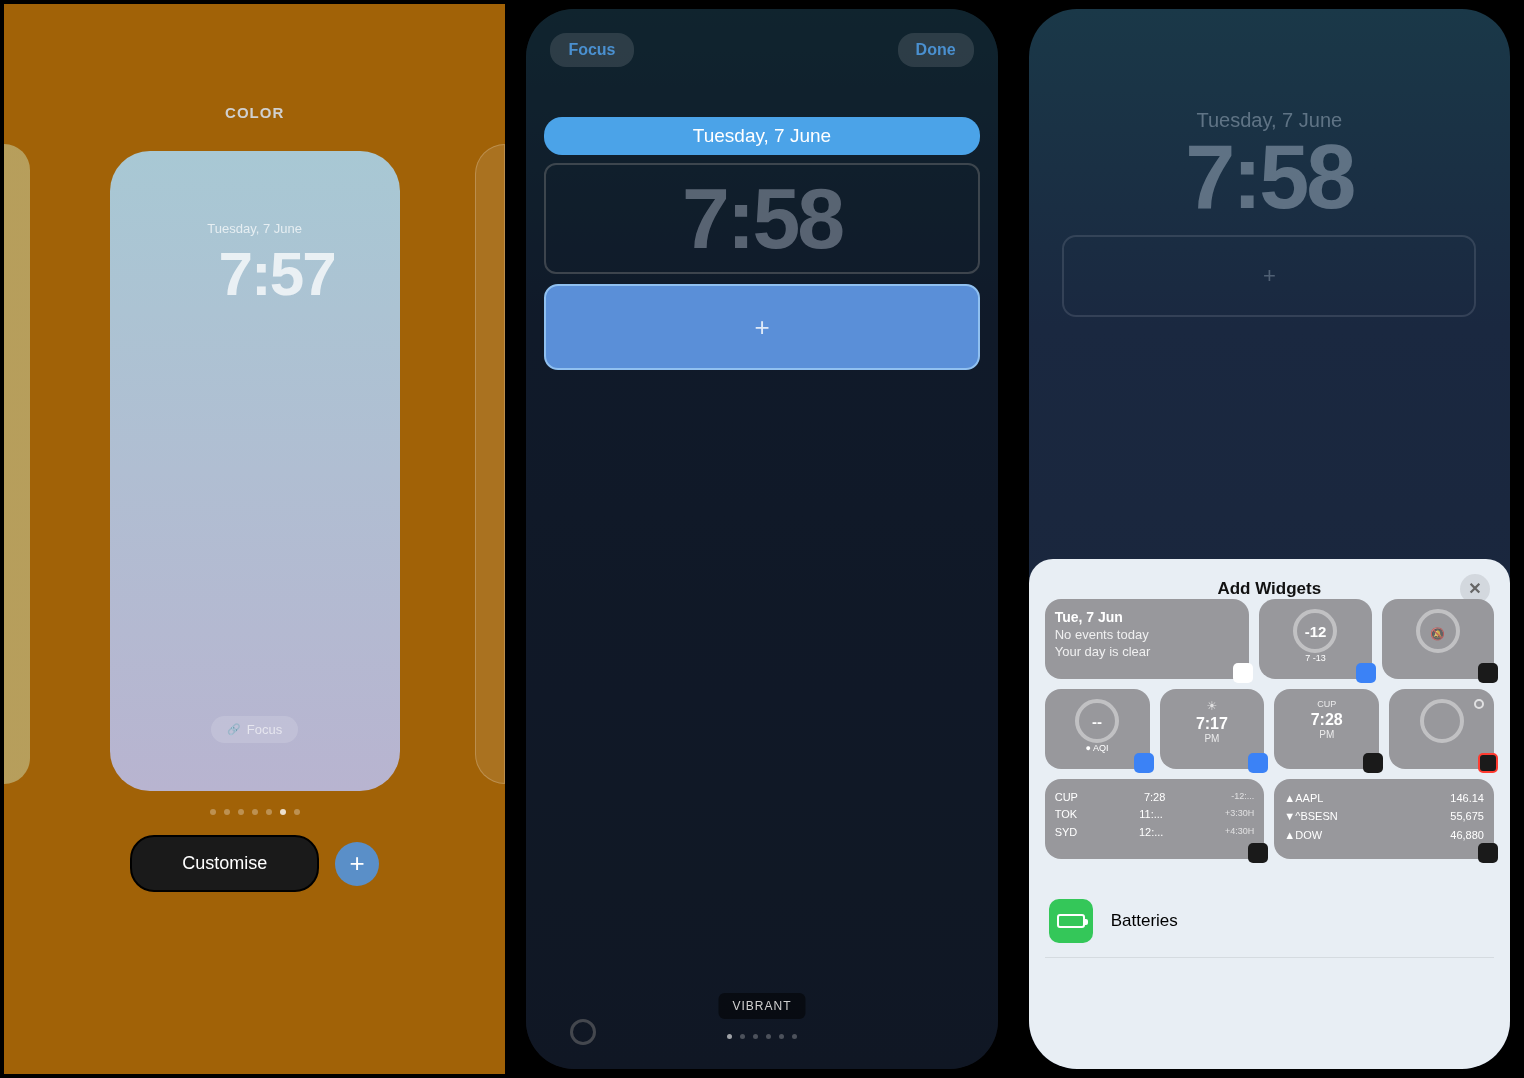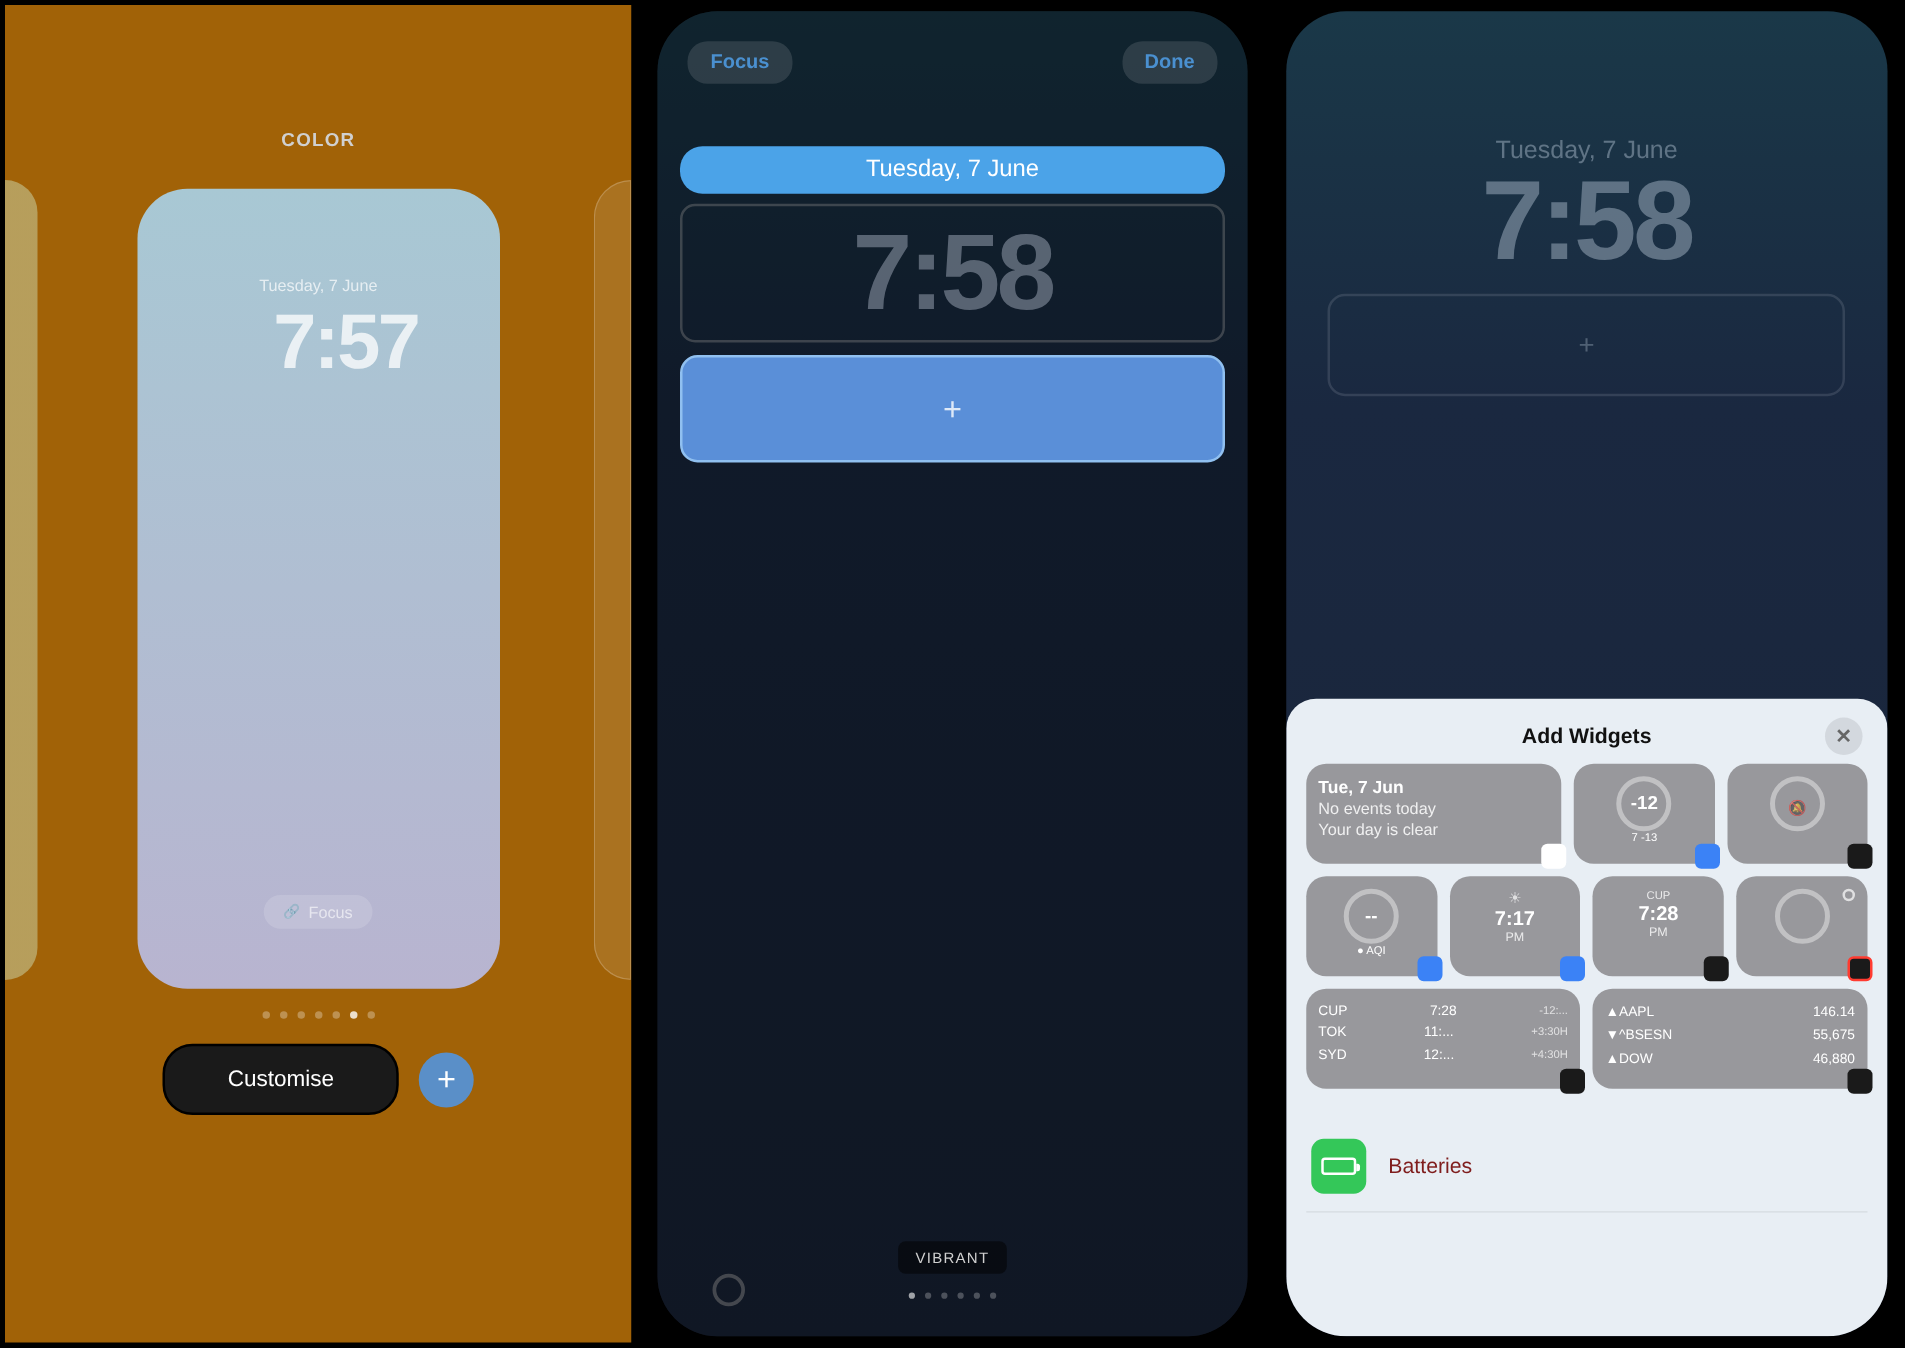--- a/index.html
+++ b/index.html
@@ -39,21 +39,21 @@
 .p2-circle { position: absolute; bottom: 24px; left: 44px; width: 26px; height: 26px; border: 3px solid rgba(120,120,120,0.5); border-radius: 50%; z-index: 2; }
 
 
 .p3 { background: #000; display: flex; align-items: center; justify-content: center; }
 .phone3 { width: 96%; height: 99%; border-radius: 48px; background: linear-gradient(180deg, #1a3848 0%, #1a2840 30%, #1a2438 100%); position: relative; display: flex; flex-direction: column; align-items: center; padding-top: 100px; overflow: hidden; }
 .p3-date { color: rgba(180,195,210,0.45); font-size: 20px; font-weight: 500; }
 .p3-time { color: rgba(180,195,210,0.45); font-size: 90px; font-weight: 700; letter-spacing: -3px; margin-top: -6px; }
 .p3-addzone { margin-top: 6px; width: 86%; border: 2px solid rgba(130,140,155,0.25); border-radius: 14px; height: 82px; display: flex; align-items: center; justify-content: center; }
 .p3-addzone .plus { color: rgba(180,195,210,0.35); font-size: 22px; font-weight: 200; }
 .sheet { position: absolute; bottom: 0; left: 0; right: 0; background: #e8eef4; border-radius: 24px 24px 0 0; padding: 20px 16px 0; height: 510px; }
-.sheet-header { display: flex; align-items: center; justify-content: center; position: relative; margin-bottom: 12px; }
+.sheet-header { display: flex; align-items: center; justify-content: center; position: relative; margin-bottom: 0; }
 .sheet-title { font-size: 17px; font-weight: 600; color: #111; }
 .sheet-close { position: absolute; right: 4px; width: 30px; height: 30px; border-radius: 50%; background: rgba(130,130,135,0.2); color: #666; display: flex; align-items: center; justify-content: center; font-size: 16px; font-weight: 700; }
 .widget-grid { display: flex; flex-direction: column; gap: 10px; }
 .wrow { display: flex; gap: 10px; }
 .widget { background: #98989c; border-radius: 16px; position: relative; color: #fff; padding: 10px; font-size: 12px; }
 .w-2x1 { flex: 2; height: 80px; }
 .w-1x1 { flex: 1; height: 80px; }
 .app-badge { position: absolute; bottom: -4px; right: -4px; width: 20px; height: 20px; border-radius: 5px; }
 .badge-cal { background: #fff; }
 .badge-weather { background: #3b82f6; }
@@ -74,21 +74,21 @@
 .stocks { font-size: 11px; line-height: 1.7; }
 .stocks-row { display: flex; justify-content: space-between; }
 .app-list { margin-top: 26px; }
 .app-item { display: flex; align-items: center; gap: 18px; padding: 14px 4px; border-bottom: 1px solid rgba(0,0,0,0.08); }
 .app-icon { width: 44px; height: 44px; border-radius: 10px; display: flex; align-items: center; justify-content: center; }
 .icon-battery { background: #34c759; }
 .icon-battery-inner { width: 28px; height: 14px; border: 2px solid #fff; border-radius: 3px; position: relative; }
 .icon-battery-inner::after { content: ''; position: absolute; right: -5px; top: 3px; width: 3px; height: 6px; background: #fff; border-radius: 0 2px 2px 0; }
 .icon-calendar { background: #fff; position: relative; display: flex; flex-direction: column; align-items: center; justify-content: center; font-size: 18px; border: 1px solid #ddd; }
 .icon-calendar-top { position: absolute; top: 4px; font-size: 7px; color: #ff3b30; letter-spacing: 2px; }
-.app-name { font-size: 17px; font-weight: 500; color: #7f1d1d; }
+.app-name { font-size: 17px; font-weight: 500; color: #000000; }
 .link-icon { font-size: 11px; }
 .bell { width: 14px; height: 14px; opacity: 0.6; margin: 14px auto 0; border-radius: 50%; }
 .sun-icon { font-size: 12px; text-align: center; opacity: 0.7; }
 .ring-icon { width: 10px; height: 10px; border: 2px solid rgba(255,255,255,0.7); border-radius: 50%; position: absolute; top: 10px; right: 10px; }
 </style>
 </head>
 <body>
 
 <div class="panel p1">
   <div class="phone1-left"></div>

